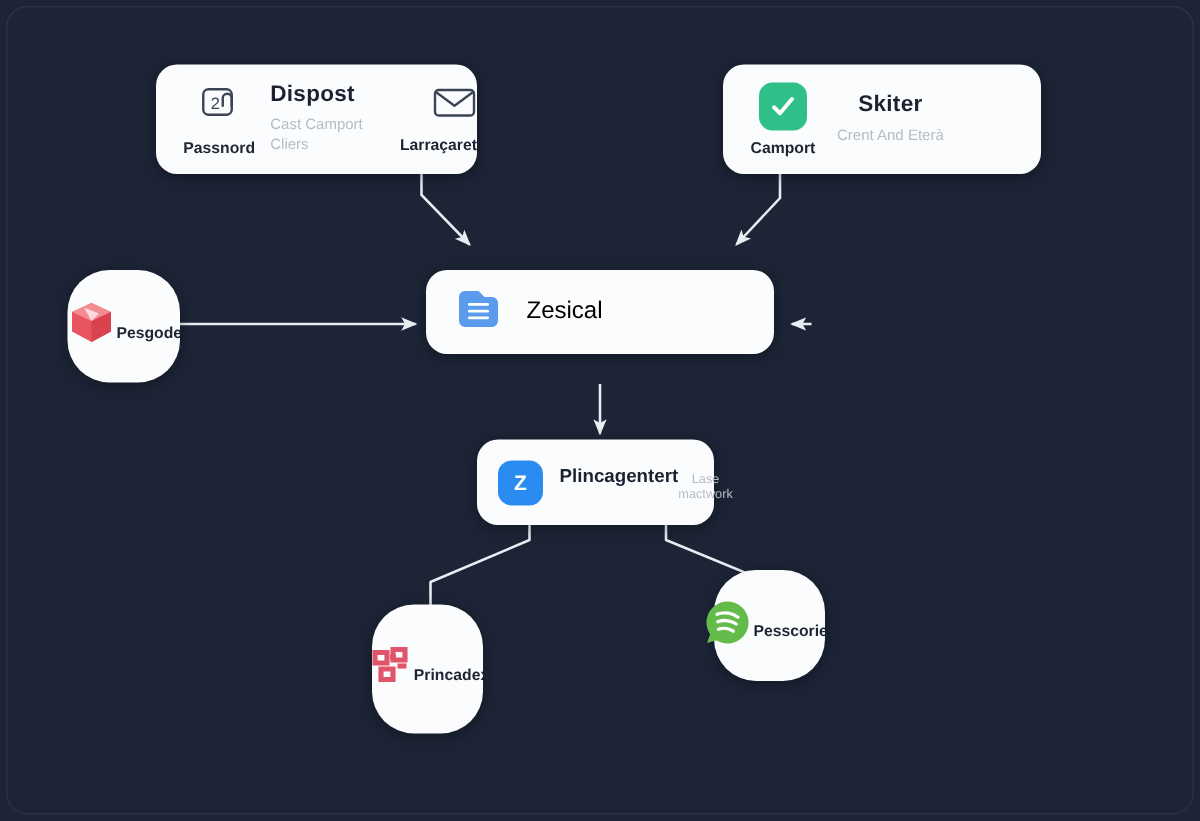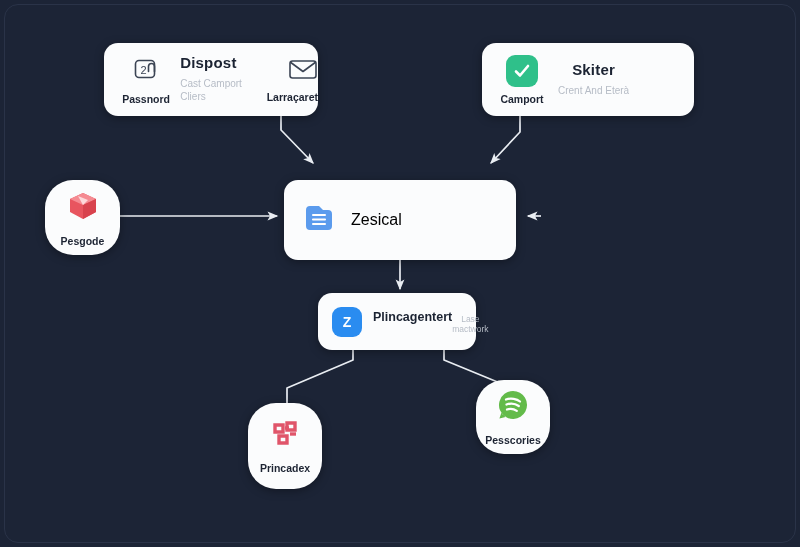--- a/index.html
+++ b/index.html
@@ -81,21 +81,21 @@
     margin-top: 5px;
     font-size: 10px;
     color: #b6bcc6;
     line-height: 1.35;
     max-width: 120px;
   }
 
   
   .card.tile {
     display: flex;
-    flex-direction: column;
+    flex-direction: row;
     align-items: center;
     justify-content: center;
     border-radius: 28px;
   }
   .card.tile .caption {
     margin-top: 8px;
     font-size: 10.5px;
     font-weight: bold;
     color: #1d2433;
     white-space: nowrap;
@@ -220,21 +220,21 @@
       <svg width="34" height="34" viewBox="0 0 34 34">
         <path d="M17,4 L30,10 L30,23 L17,30 L4,23 L4,10 Z" fill="#e8555f"></path>
         <path d="M17,4 L30,10 L17,16 L4,10 Z" fill="#f58b92"></path>
         <path d="M17,16 L30,10 L30,23 L17,30 Z" fill="#d8434e"></path>
         <path d="M12,7 L22,11 L17,16 Z" fill="#fdd8da"></path>
       </svg>
     </span>
     <div class="caption">Pesgode</div>
   </div>
 
-  <div class="card" style="left:284px; top:180px; width:232px; height:80px; display:flex; align-items:center; padding-left:18px;">
+  <div class="card" style="left:284px; top:180px; width:232px; height:56px; display:flex; align-items:center; padding-left:18px;">
     <span style="flex:0 0 auto;">
       <svg width="34" height="34" viewBox="0 0 34 34">
         <path d="M4,9 a4,4 0 0 1 4,-4 L17,5 L21,9 L26,9 a4,4 0 0 1 4,4 L30,25 a4,4 0 0 1 -4,4 L8,29 a4,4 0 0 1 -4,-4 Z" fill="#5b9bed"></path>
         <rect x="10" y="13" width="14" height="1.9" rx="0.9" fill="#ffffff"></rect>
         <rect x="10" y="17.5" width="14" height="1.9" rx="0.9" fill="#ffffff"></rect>
         <rect x="10" y="22" width="14" height="1.9" rx="0.9" fill="#ffffff"></rect>
       </svg>
     </span>
     <div style="margin-left:15px; display:flex; flex-direction:column;">
       <div class="title">Zesical</div>

